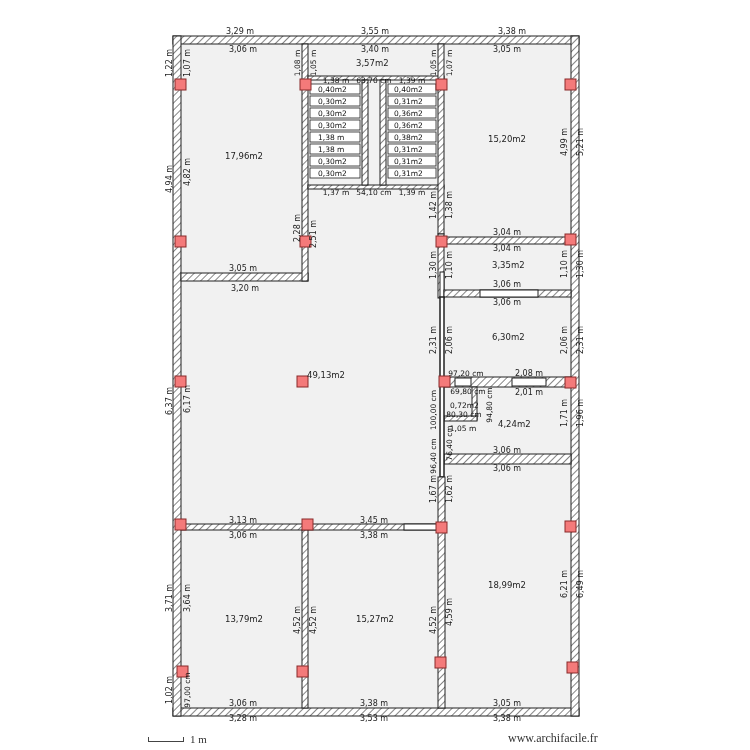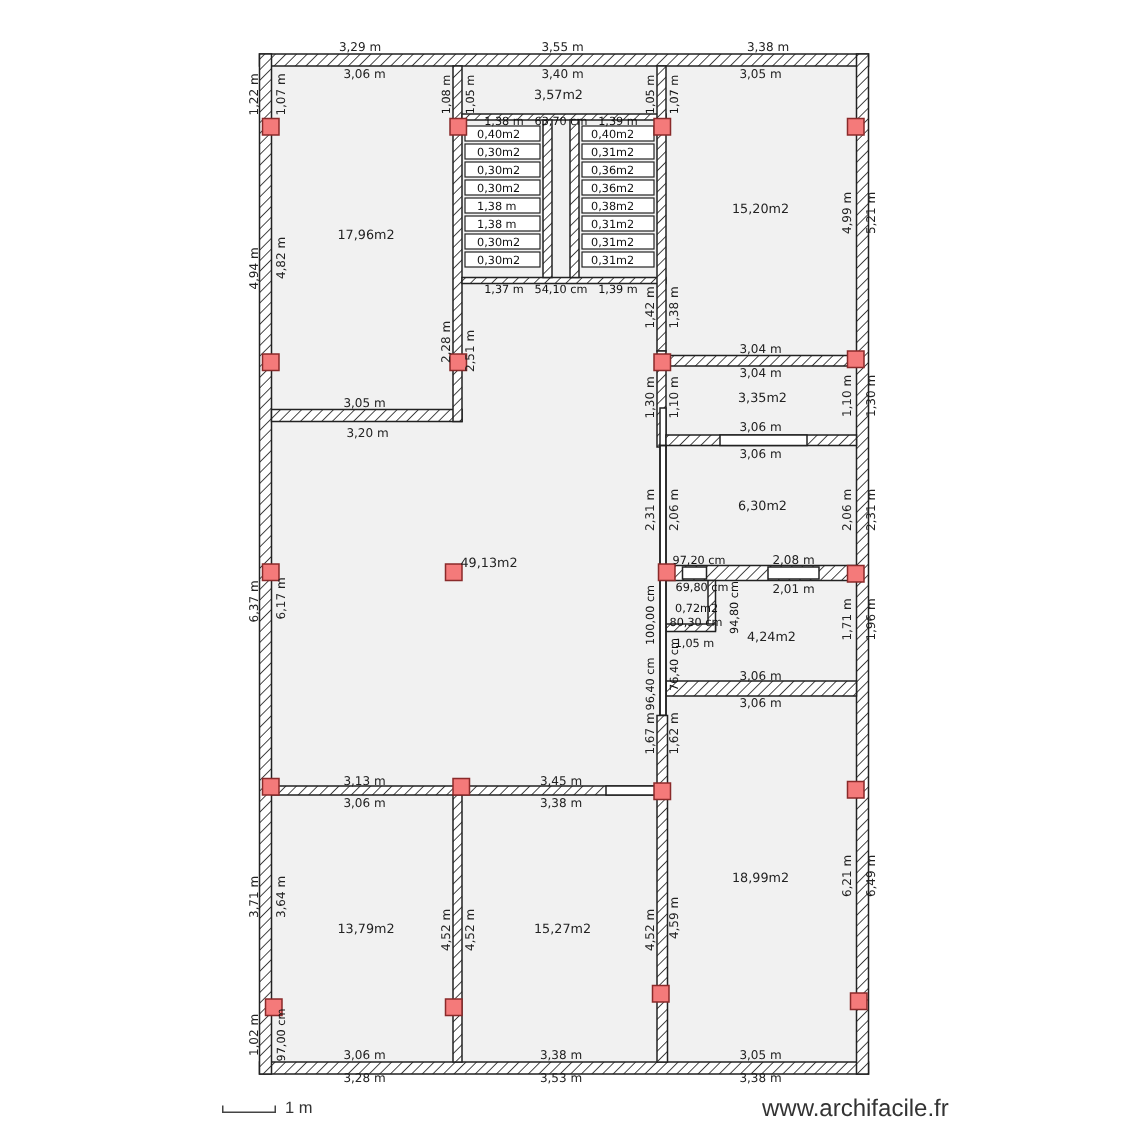--- a/index.html
+++ b/index.html
@@ -1,24 +1,24 @@
 <!DOCTYPE html>
 <html><head>
 <meta charset="utf-8">
 <style>
   html, body { margin:0; padding:0; background:#ffffff; }
   body { width:750px; height:750px; position:relative; overflow:hidden; font-family:"DejaVu Sans", sans-serif; }
   #plan { position:absolute; left:0; top:0; }
   .lbl { font-family:"DejaVu Sans", sans-serif; font-size:8px; fill:#222; }
   .area { font-family:"DejaVu Sans", sans-serif; font-size:8.5px; fill:#222; }
   .tiny { font-family:"DejaVu Sans", sans-serif; font-size:7.5px; fill:#111; }
-  .footer { position:absolute; font-family:Liberation Sans, sans-serif; color:#333; }
+  .footer { position:absolute; font-family:Liberation Serif, serif; color:#333; }
   .scale { left:148px; top:733px; font-size:11px; display:flex; align-items:center; gap:6px; }
   .scale-bar { width:36px; height:5px; border-left:1px solid #444; border-right:1px solid #444; border-bottom:1px solid #444; box-sizing:border-box; }
-  .credit { left:508px; top:731px; font-size:16px; }
+  .credit { left:508px; top:731px; font-size:12px; }
 </style>
 </head>
 <body>
 
 <svg id="plan" width="750" height="750" viewBox="0 0 750 750">
   <defs>
     <pattern id="hatch" patternUnits="userSpaceOnUse" width="5" height="5" patternTransform="rotate(45)">
       <rect width="5" height="5" fill="#ffffff"></rect>
       <line x1="0" y1="0" x2="0" y2="5" stroke="#333" stroke-width="1.2"></line>
     </pattern>

